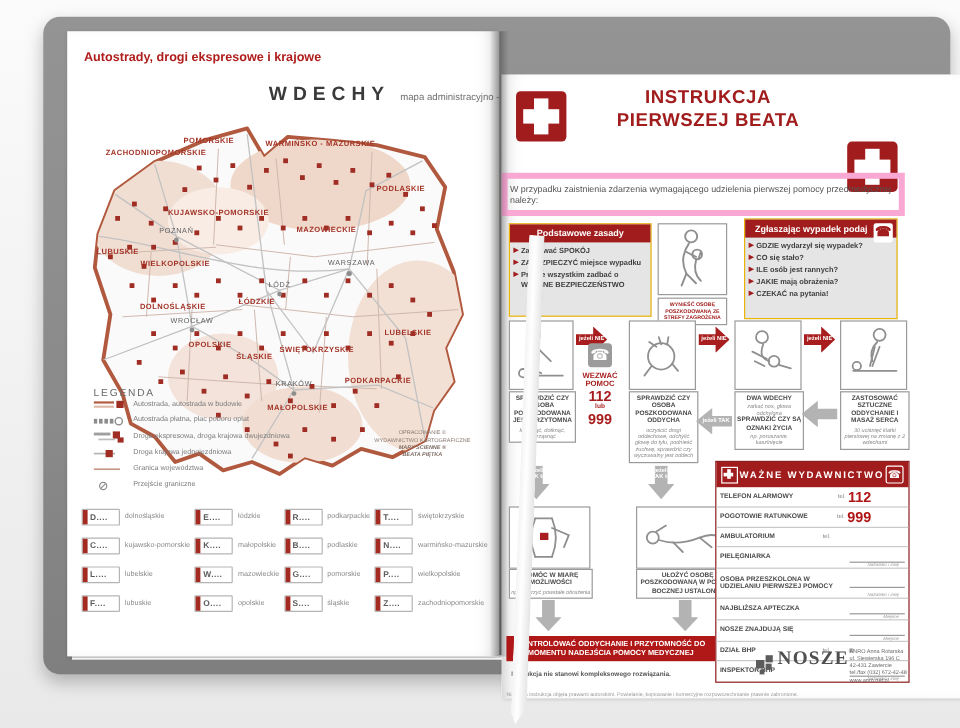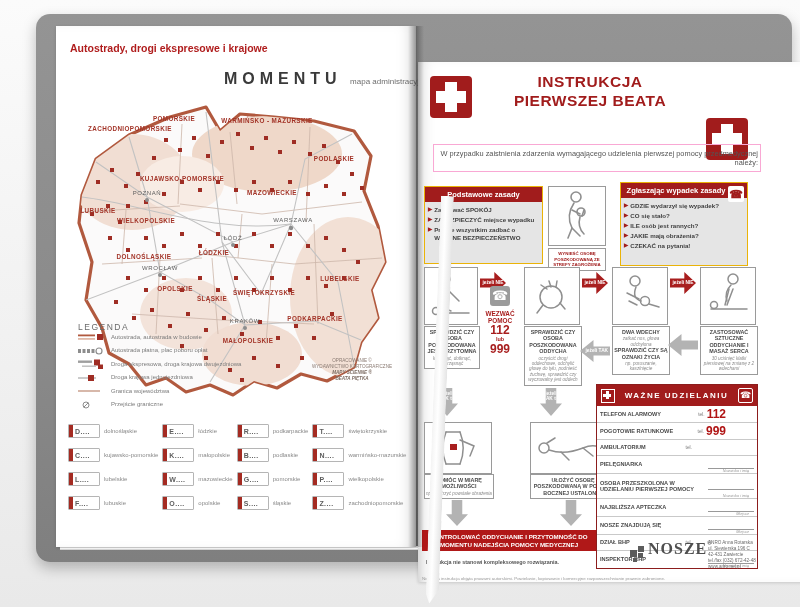--- a/index.html
+++ b/index.html
@@ -56,22 +56,22 @@
   .plate-code{font-size:7px;font-weight:bold;color:#5d5d5d;margin-left:2px;letter-spacing:.4px;}
   .plate-name{font-size:6px;color:#8a8a8a;margin-left:4px;white-space:nowrap;}
 
   
   .rp{position:absolute;}
   .cross{width:42px;height:42px;background:#a11c1c;border-radius:4px;position:relative;}
   .cross::before{content:"";position:absolute;left:15px;top:6px;width:12px;height:30px;background:#fff;}
   .cross::after{content:"";position:absolute;left:6px;top:15px;width:30px;height:12px;background:#fff;}
   .rp-title{left:58px;top:10px;width:228px;text-align:center;color:#a11c1c;font-weight:bold;
     font-size:15.5px;line-height:19px;letter-spacing:.5px;}
-  .intro-box{left:15px;top:82px;width:322px;border:1px solid #f9a8d4;padding:4px 2px;
-    font-size:7.4px;color:#555;text-align:right;line-height:9px;}
+  .intro-box{left:0;top:82px;width:322px;border:5px solid #f9a8d4;padding:4px 2px;
+    font-size:7.4px;color:#555;text-align:left;line-height:9px;}
   .panel{border:1px solid #eab308;background:#e5e5e5;}
   .panel-head{background:#a11c1c;color:#fff;font-weight:bold;text-align:center;}
   .basics{left:6px;top:124px;width:117px;height:76px;}
   .basics .panel-head{font-size:7.5px;padding:3px 0;}
   .bullets{padding:4px 3px 0 3px;}
   .bullet{display:flex;font-size:6.2px;color:#3f3f3f;font-weight:bold;line-height:7.6px;margin-bottom:2.5px;}
   .bullet .tri{color:#a11c1c;font-size:5.5px;margin-right:2px;line-height:7.6px;}
   .evac{left:130px;top:124px;width:58px;}
   .evac-img{border:1px solid #9a9a9a;height:58px;background:#fff;display:flex;align-items:center;justify-content:center;}
   .evac-cap{border:1px solid #9a9a9a;margin-top:2px;font-size:4.4px;font-weight:bold;color:#a11c1c;
@@ -128,21 +128,21 @@
 </style>
 </head>
 <body>
 
 <div class="book"></div>
 <div class="page-stack"></div>
 
 <div class="page page-left">
   <div class="lp-header">Autostrady, drogi ekspresowe i krajowe</div>
   <div class="map-title">
-    <span class="map-title-main">MOMENTU</span>
+    <span class="map-title-main">WDECHY</span>
     <span class="map-title-sub">mapa administracyjno - drogowa</span>
   </div>
 
   <div class="map-area">
     <svg width="340" height="356" viewBox="0 0 340 356">
       <defs>
         <clipPath id="plclip">
           <path d="M20,113 L34,77 L67,53 L108,35 L144,25 L158,49 L178,32 L212,35 L252,39 L292,49 L309,74 L302,109 L316,144 L323,180 L309,208 L316,236 L299,260 L292,285 L265,299 L239,292 L215,306 L192,299 L171,313 L148,303 L124,310 L104,296 L84,303 L67,282 L47,271 L40,246 L24,218 L30,180 L17,141 Z"></path>
         </clipPath>
       </defs>
@@ -517,21 +517,21 @@
             <circle cx="27" cy="22" r="4"></circle>
             <path d="M26,27 C24,34 26,40 30,44"></path>
             <path d="M18,20 L26,24 M30,20 L28,26"></path>
           </g>
         </svg>
     </div>
     <div class="evac-cap">WYNIEŚĆ OSOBĘ POSZKODOWANĄ ZE STREFY ZAGROŻENIA</div>
   </div>
 
   <div class="rp panel report">
-    <div class="panel-head"><span>Zgłaszając wypadek zasady</span><span class="phone-chip">☎</span></div>
+    <div class="panel-head"><span>Zgłaszając wypadek podaj</span><span class="phone-chip">☎</span></div>
     <div class="bullets">
       <div class="bullet">
           <span class="tri">▶</span>
           <span>GDZIE wydarzył się wypadek?</span>
         </div>
       <div class="bullet">
           <span class="tri">▶</span>
           <span>CO się stało?</span>
         </div>
       <div class="bullet">
@@ -686,21 +686,21 @@
       <span></span>
     </div>
 
   <div class="banner">KONTROLOWAĆ ODDYCHANIE I PRZYTOMNOŚĆ DO MOMENTU NADEJŚCIA POMOCY MEDYCZNEJ</div>
   <div class="fn-bold">Instrukcja nie stanowi kompleksowego rozwiązania.</div>
   <div class="fn-small">Niniejsza instrukcja objęta prawami autorskimi. Powielanie, kopiowanie i komercyjne rozpowszechnianie prawnie zabronione.</div>
 
   <div class="info">
     <div class="info-head">
       <span class="mini-cross"></span>
-      <span class="it">WAŻNE UDZIELANIU</span>
+      <span class="it">WAŻNE WYDAWNICTWO</span>
       <span class="ph">☎</span>
     </div>
     <div class="info-row" style="min-height:14px">
         <span class="il">TELEFON ALARMOWY</span>
         <span class="ip">tel.</span>
         <span class="iv">112</span>
         <span style="width:28px"></span>
       </div>
     <div class="info-row" style="min-height:14px">
         <span class="il">POGOTOWIE RATUNKOWE</span>

